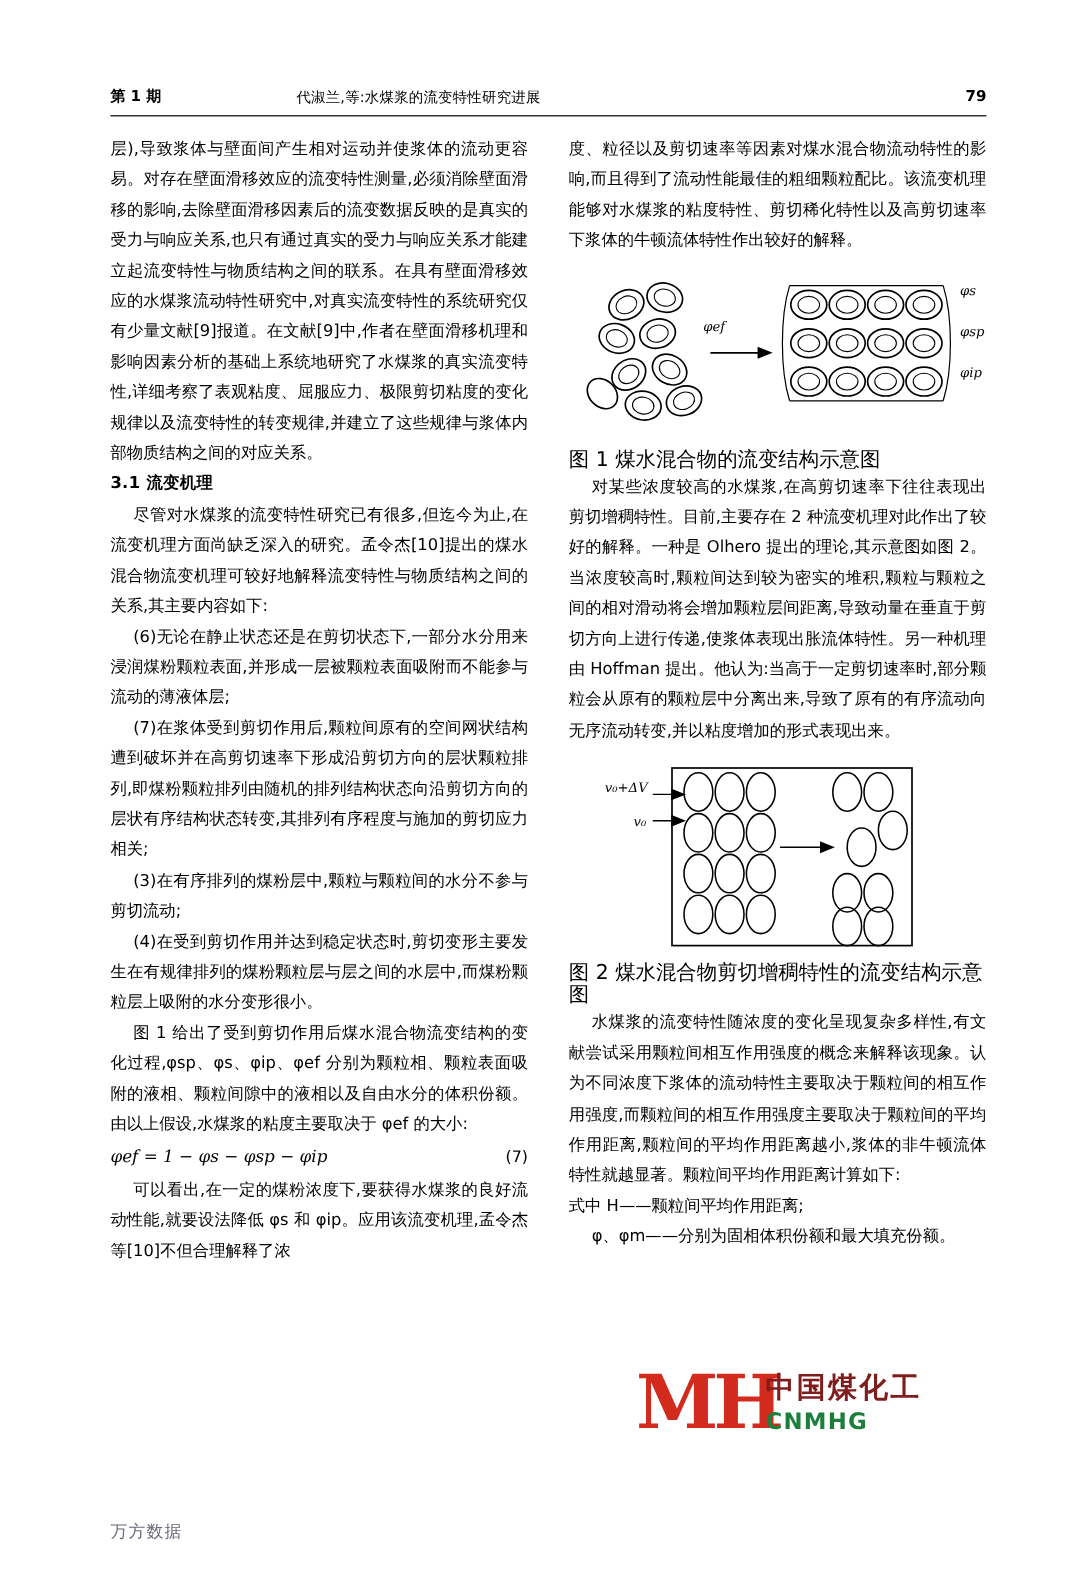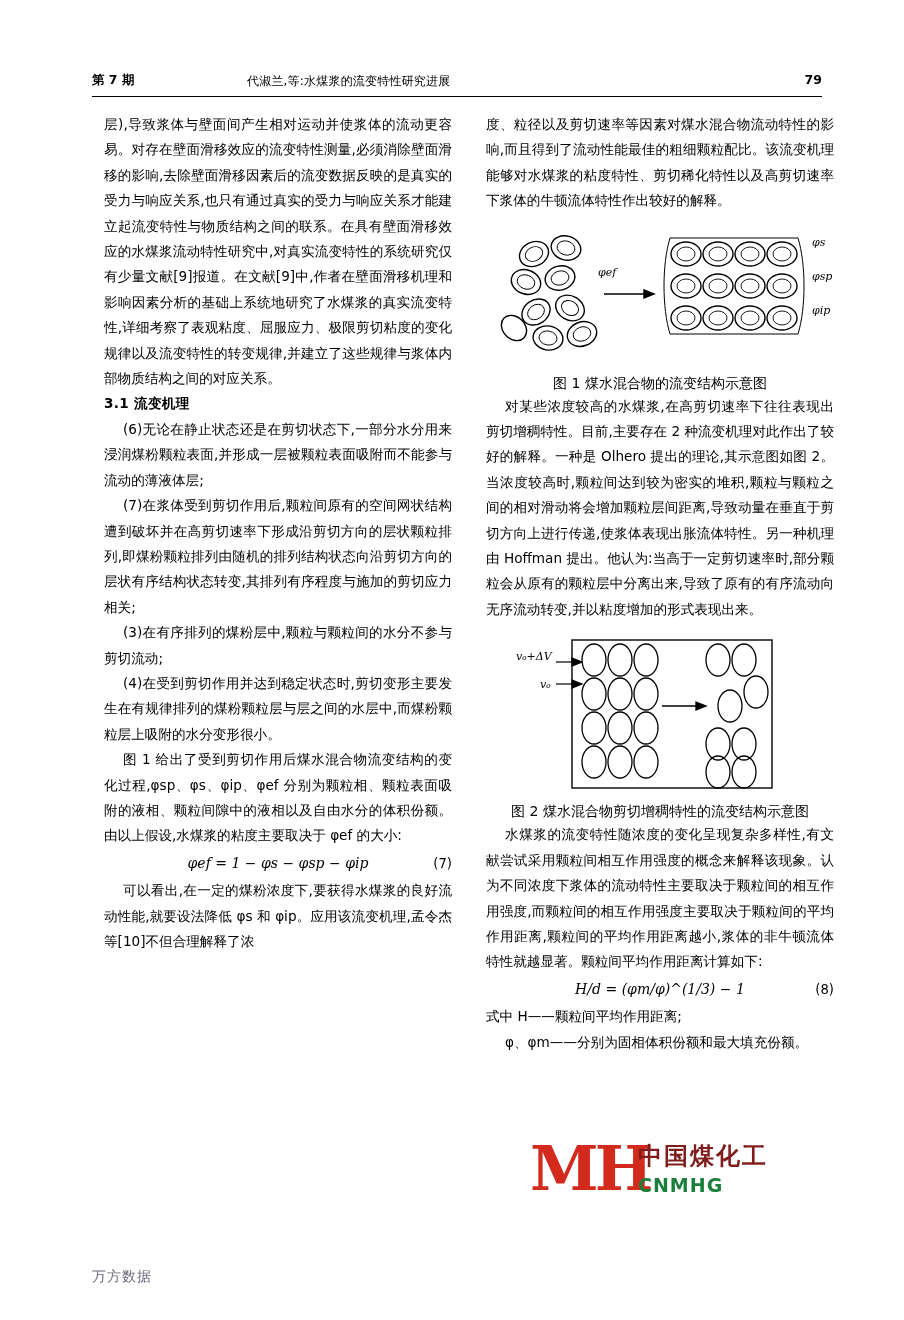--- a/index.html
+++ b/index.html
@@ -48,55 +48,53 @@
     background: #000;
   }
   .col {
     position: absolute;
     top: 112px;
     width: 348px;
     font-size: 13.6px;
     line-height: 25.4px;
     text-align: justify;
     text-justify: inter-ideograph;
-    margin-left: 12px;
   }
   .col-left { left: 92px; }
   .col-right { left: 474px; }
   .col p {
     margin: 0;
   }
   .ind1 { text-indent: 1.4em; }
   .ind0 { text-indent: 0; }
   .sec-head {
     font-weight: bold;
     margin-top: 2px;
     letter-spacing: 0.3px;
   }
   .formula {
-    text-align: center;
     font-family: "DejaVu Serif", "Liberation Serif", serif;
     font-style: italic;
     font-size: 14px;
     position: relative;
     margin: 2px 0;
   }
   .formula .eqno {
     position: absolute;
     right: 0;
     font-style: normal;
     font-family: "DejaVu Sans", sans-serif;
     font-size: 13.2px;
   }
   .figure {
     margin: 10px 0 2px 0;
   }
   .figcap {
-    text-align: center;
-    font-size: 14px;
+    text-align: left;
+    font-size: 17px;
     line-height: 18px;
     text-indent: 0;
     margin-top: 6px;
     margin-bottom: 8px;
   }
   .watermark-bottom {
     position: absolute;
     left: 92px;
     top: 1268px;
     font-size: 14px;
@@ -139,29 +137,30 @@
   }
   svg { display: block; }
   .fig-wrap { width: 348px; }
 </style>
 </head>
 <body>
 
 <div class="page">
 
   <div class="header">
-    <span class="hdr-left">第 7 期</span>
+    <span class="hdr-left">第 1 期</span>
     <span class="hdr-center">代淑兰,等:水煤浆的流变特性研究进展</span>
     <span class="hdr-right">79</span>
   </div>
   <div class="rule"></div>
 
   <div class="col col-left">
     <p class="ind0">层),导致浆体与壁面间产生相对运动并使浆体的流动更容易。对存在壁面滑移效应的流变特性测量,必须消除壁面滑移的影响,去除壁面滑移因素后的流变数据反映的是真实的受力与响应关系,也只有通过真实的受力与响应关系才能建立起流变特性与物质结构之间的联系。在具有壁面滑移效应的水煤浆流动特性研究中,对真实流变特性的系统研究仅有少量文献[9]报道。在文献[9]中,作者在壁面滑移机理和影响因素分析的基础上系统地研究了水煤浆的真实流变特性,详细考察了表观粘度、屈服应力、极限剪切粘度的变化规律以及流变特性的转变规律,并建立了这些规律与浆体内部物质结构之间的对应关系。</p>
     <p class="sec-head ind0">3.1  流变机理</p>
+    <p class="ind1">尽管对水煤浆的流变特性研究已有很多,但迄今为止,在流变机理方面尚缺乏深入的研究。孟令杰[10]提出的煤水混合物流变机理可较好地解释流变特性与物质结构之间的关系,其主要内容如下:</p>
     <p class="ind1">(6)无论在静止状态还是在剪切状态下,一部分水分用来浸润煤粉颗粒表面,并形成一层被颗粒表面吸附而不能参与流动的薄液体层;</p>
     <p class="ind1">(7)在浆体受到剪切作用后,颗粒间原有的空间网状结构遭到破坏并在高剪切速率下形成沿剪切方向的层状颗粒排列,即煤粉颗粒排列由随机的排列结构状态向沿剪切方向的层状有序结构状态转变,其排列有序程度与施加的剪切应力相关;</p>
     <p class="ind1">(3)在有序排列的煤粉层中,颗粒与颗粒间的水分不参与剪切流动;</p>
     <p class="ind1">(4)在受到剪切作用并达到稳定状态时,剪切变形主要发生在有规律排列的煤粉颗粒层与层之间的水层中,而煤粉颗粒层上吸附的水分变形很小。</p>
     <p class="ind1">图 1 给出了受到剪切作用后煤水混合物流变结构的变化过程,φsp、φs、φip、φef 分别为颗粒相、颗粒表面吸附的液相、颗粒间隙中的液相以及自由水分的体积份额。由以上假设,水煤浆的粘度主要取决于 φef 的大小:</p>
     <div class="formula">
       <span>φef = 1 − φs − φsp − φip</span>
       <span class="eqno">(7)</span>
     </div>
     <p class="ind1">可以看出,在一定的煤粉浓度下,要获得水煤浆的良好流动性能,就要设法降低 φs 和 φip。应用该流变机理,孟令杰等[10]不但合理解释了浓</p>
@@ -289,24 +288,20 @@
           <ellipse cx="258" cy="140" rx="12" ry="16"></ellipse>
           <ellipse cx="244" cy="74" rx="12" ry="16"></ellipse>
           <ellipse cx="270" cy="60" rx="12" ry="16"></ellipse>
         </g>
       </svg>
       <p class="figcap">图 2   煤水混合物剪切增稠特性的流变结构示意图</p>
     </div>
 
     <p class="ind1">水煤浆的流变特性随浓度的变化呈现复杂多样性,有文献尝试采用颗粒间相互作用强度的概念来解释该现象。认为不同浓度下浆体的流动特性主要取决于颗粒间的相互作用强度,而颗粒间的相互作用强度主要取决于颗粒间的平均作用距离,颗粒间的平均作用距离越小,浆体的非牛顿流体特性就越显著。颗粒间平均作用距离计算如下:</p>
 
-    <div class="formula">
-      <span>H/d = (φm/φ)^(1/3) − 1</span>
-      <span class="eqno">(8)</span>
-    </div>
 
     <p class="ind0">式中  H——颗粒间平均作用距离;</p>
     <p class="ind1">φ、φm——分别为固相体积份额和最大填充份额。</p>
   </div>
 
   <div class="logo-wm">
     <span class="mh">MH</span>
     <span class="cn-text">中国煤化工</span>
     <span class="cnmhg">CNMHG</span>
   </div>

